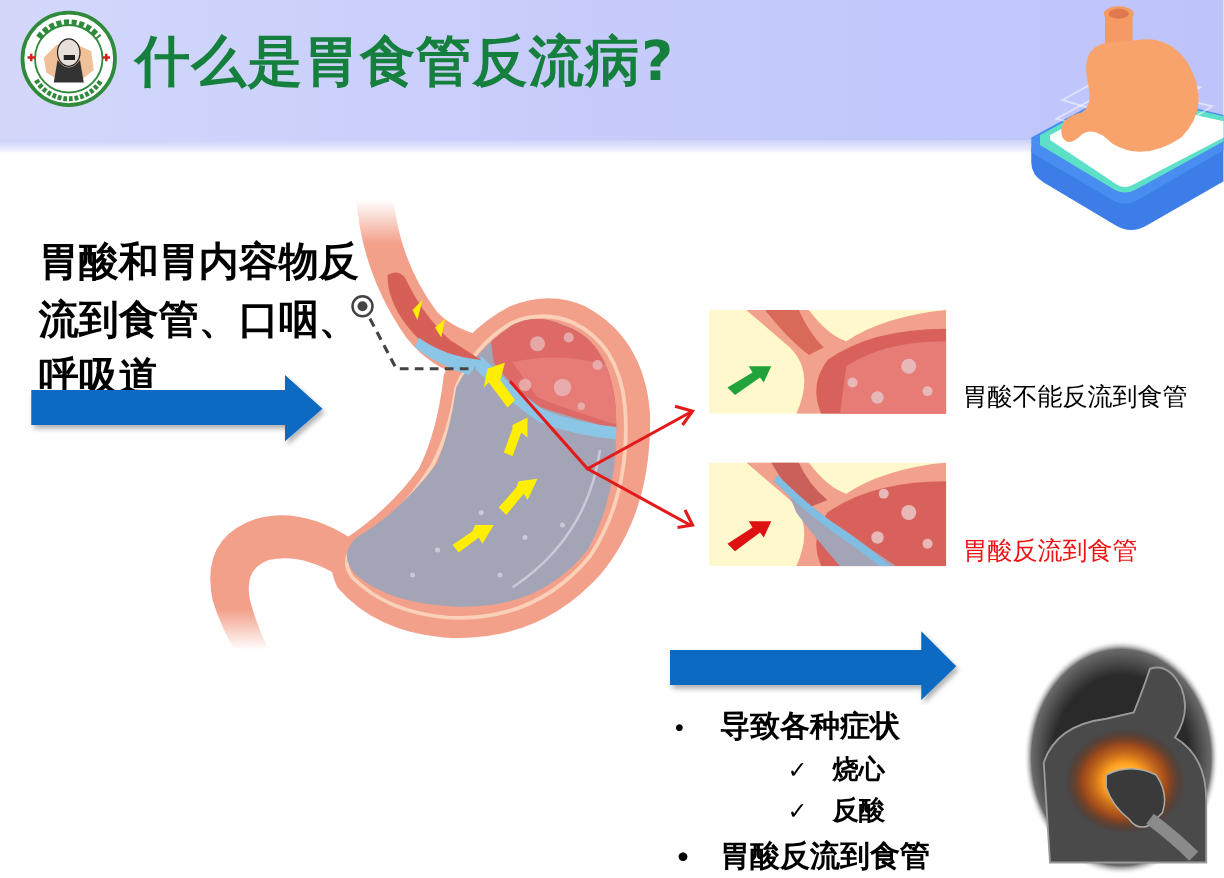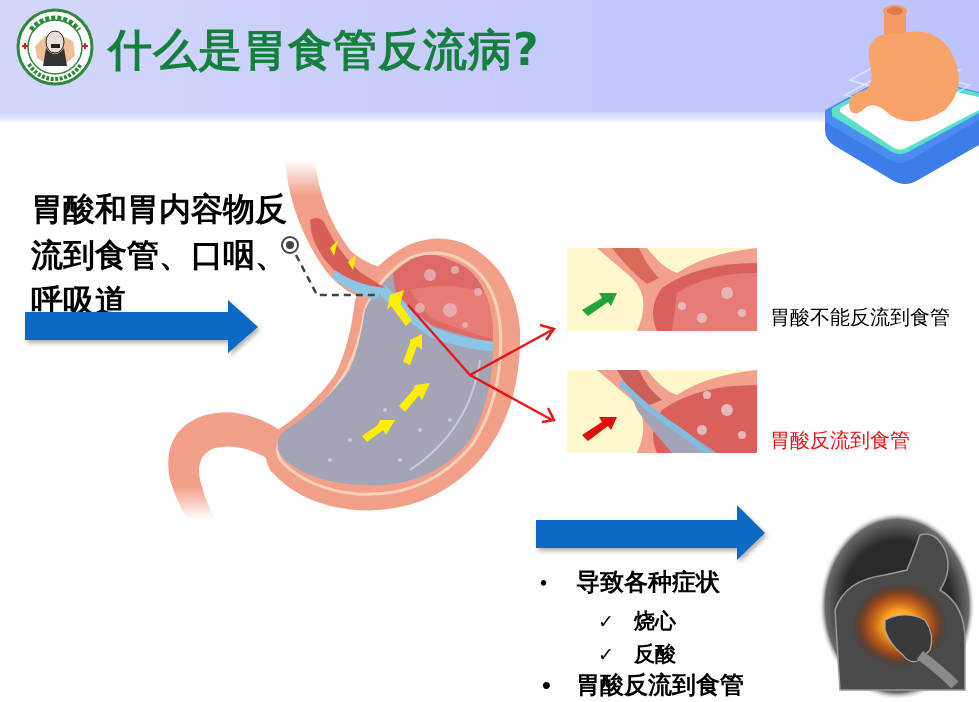--- a/index.html
+++ b/index.html
@@ -21,21 +21,21 @@
   .inset { width:190px; height:83px; }
   .inset1 { left:567px; top:248px; }
   .inset2 { left:567px; top:370px; }
   .inset-title { font-size:20px; font-weight:bold; white-space:nowrap; line-height:26px; }
   .inset-desc { font-size:20px; white-space:nowrap; line-height:26px;margin-top:47px; }
   .cap1 { left:770px; top:257px; color:#000; }
   .cap2 { left:770px; top:380px; color:#ee1111; }
   .bullets { left:540px; top:565px; color:#000; }
   .b-row { position:absolute; white-space:nowrap; font-weight:bold; }
   .b-main { font-size:24px; line-height:34px; }
-  .b-sub { font-size:21px; line-height:40px; }
+  .b-sub { font-size:21px; line-height:28px;margin-left:32px; }
   .b-dot { display:inline-block; width:36px; font-size:20px; text-align:left; }
   .b-check { display:inline-block; width:36px; font-weight:normal; font-size:19px; }
   .heart-illus { left:815px; top:510px; width:164px; height:192px; }
 </style>
 </head>
 <body>
 
 <div class="abs header-band"></div>
 <div class="abs header-strip"></div>
 

